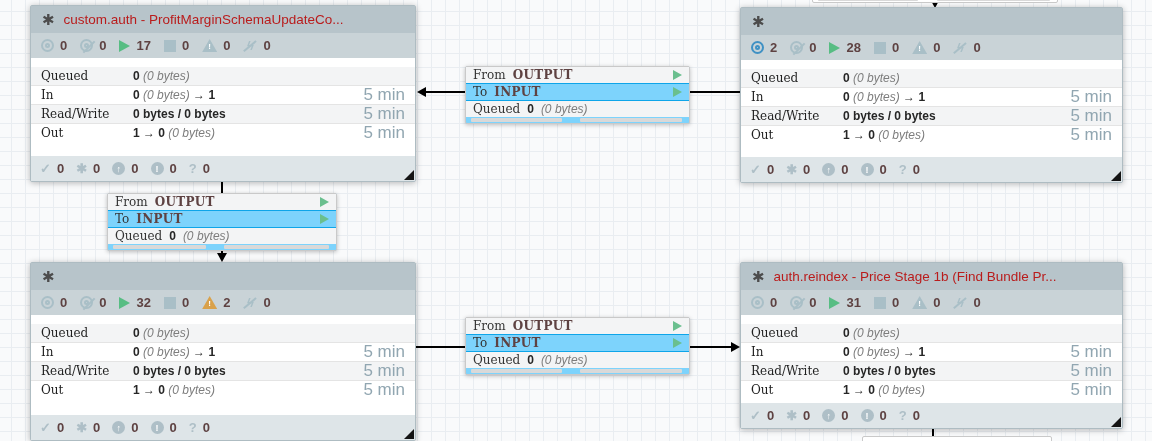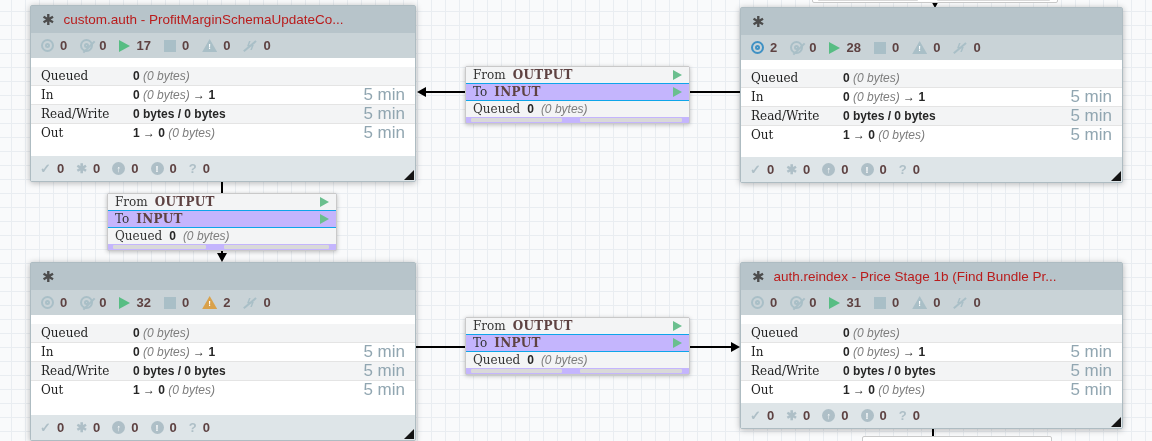--- a/index.html
+++ b/index.html
@@ -70,21 +70,21 @@
     padding:0 9px;position:relative;
   }
   .fstat{display:inline-flex;align-items:center;gap:6px;margin-right:12px;}
   .ficon{color:#aebfc7;font-size:13px;font-weight:bold;line-height:1;display:inline-flex;align-items:center;justify-content:center;}
   .fcirc{width:13px;height:13px;border-radius:50%;background:#aebfc7;color:#fff;font-size:9px;font-weight:bold;display:inline-flex;align-items:center;justify-content:center;}
   .fcount{font-weight:bold;color:#5e4242;font-size:13px;}
   .corner{position:absolute;right:1px;bottom:1px;width:0;height:0;border-left:10px solid transparent;border-bottom:10px solid #141414;}
 
   
   .conn-label{
-    position:absolute;z-index:5;background:#c4b5fd;border:1px solid #c9c9c9;border-radius:2px;
+    position:absolute;z-index:5;background:#7dd3fc;border:1px solid #c9c9c9;border-radius:2px;
     box-shadow:0 1px 4px rgba(0,0,0,.25);font-size:12px;box-sizing:border-box;
   }
   .cl-row{height:16px;display:flex;align-items:center;padding:0 7px;gap:7px;border-top:1px solid #0ea5e9;}
   .cl-row:first-child{border-top:none;}
   .cl-row.alt{background:#f3f4f5;}
   .cl-key{font-family:"DejaVu Serif",serif;color:#333;}
   .cl-port{font-family:"DejaVu Serif",serif;font-weight:bold;color:#5e4242;letter-spacing:.3px;}
   .cl-q{font-weight:bold;color:#262626;}
   .cl-play{margin-left:auto;width:0;height:0;border-top:5px solid transparent;border-bottom:5px solid transparent;border-left:9px solid #6abf8e;}
   .cl-bars{height:6px;position:relative;}

